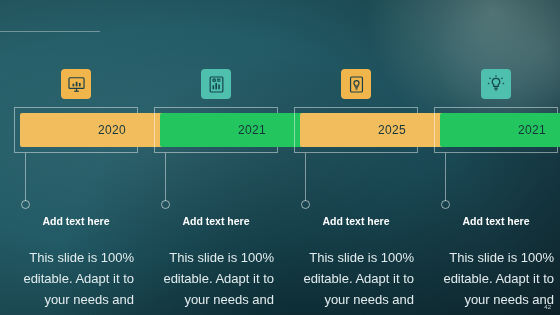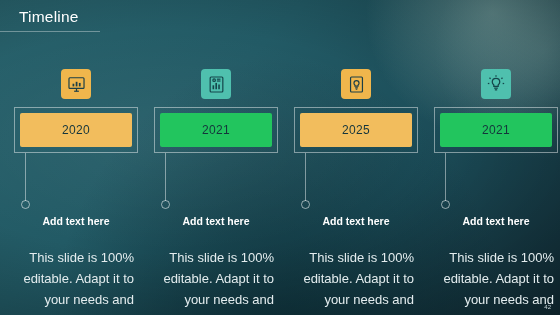--- a/index.html
+++ b/index.html
@@ -96,20 +96,21 @@
     left: 6px;
     width: 112px;
     height: 34px;
     border-radius: 2px;
     display: flex;
     align-items: center;
     justify-content: center;
     font-size: 12px;
     color: #15353c;
     letter-spacing: 0.3px;
+    padding-left: 36px;
   }
   .yearbox-inner.amber { background: #f2bd5d; }
   .yearbox-inner.teal  { background: #22c55e; }
 
   
   .conn-line {
     position: absolute;
     top: 98px;
     left: 11px;
     width: 1px;
@@ -156,21 +157,20 @@
     color: #c9d7da;
   }
 </style>
 </head>
 <body>
 
 <div class="slide">
   <div class="bg-base"></div>
   <div class="bg-vignette"></div>
 
-  <div class="title">Timeline</div>
   <div class="title-rule"></div>
 
   <div class="cols">
 
     <div class="col col-0">
       <div class="chip amber">
         <svg width="19" height="19" viewBox="0 0 24 24" fill="none" stroke="#1b3f47" stroke-width="1.5">
           <rect x="2.5" y="3.5" width="19" height="13.5" rx="1.2"></rect>
           <line x1="9" y1="20.5" x2="15" y2="20.5"></line>
           <line x1="12" y1="17" x2="12" y2="20.5"></line>

